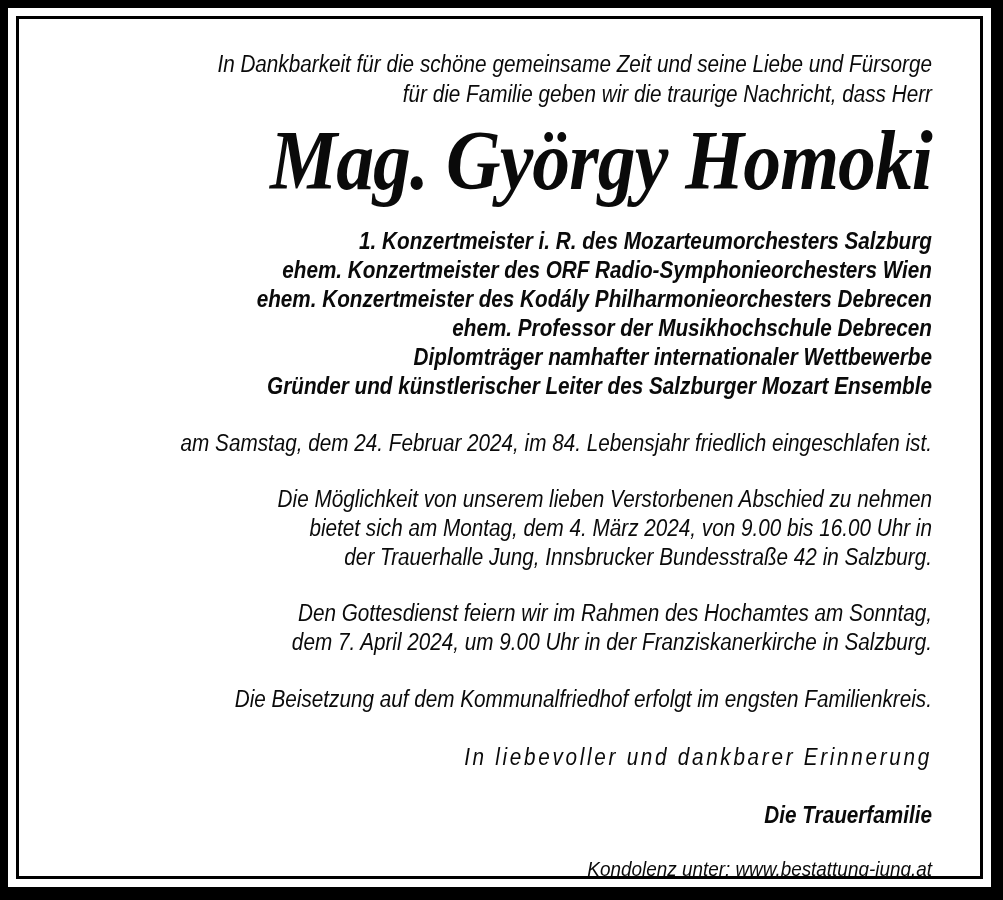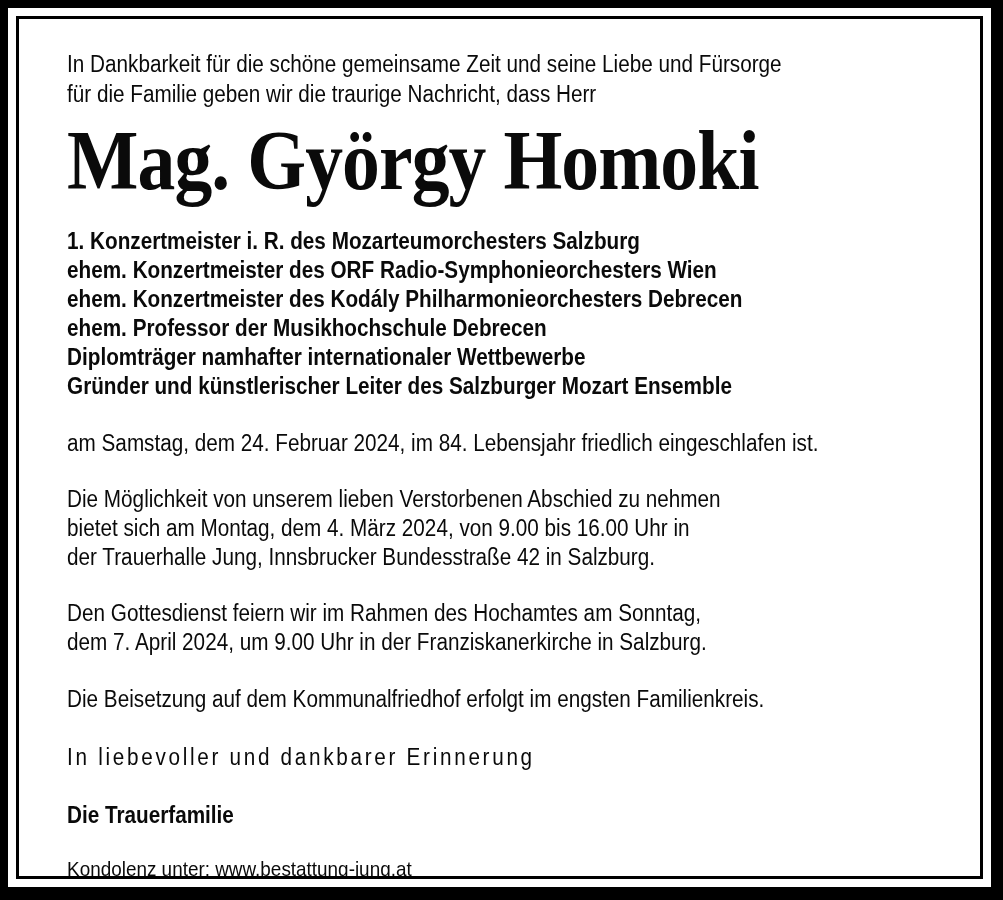--- a/index.html
+++ b/index.html
@@ -21,22 +21,23 @@
     border-color: var(--frame, #000000);
     border-width: 8px 12px 13px 8px;
     padding: 8px;
   }
   .inner-frame {
     box-sizing: border-box;
     width: 100%;
     height: 100%;
     border: 3px solid var(--frame, #000000);
     overflow: hidden;
-    text-align: left;
+    text-align: right;
     color: var(--text, #0a0a0a);
+    font-style: italic;
   }
   .line { display: block; }
   
   .cond { transform: scaleX(0.9); transform-origin: 50% 50%; }
 
   .intro {
     margin-top: 30px;
     font-size: 23px;
     line-height: 30px;
   }

